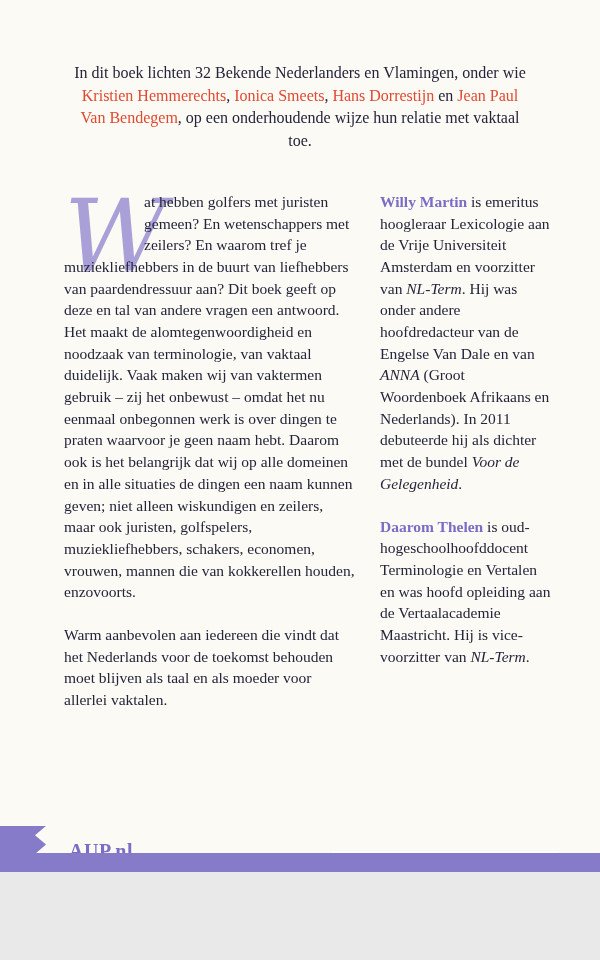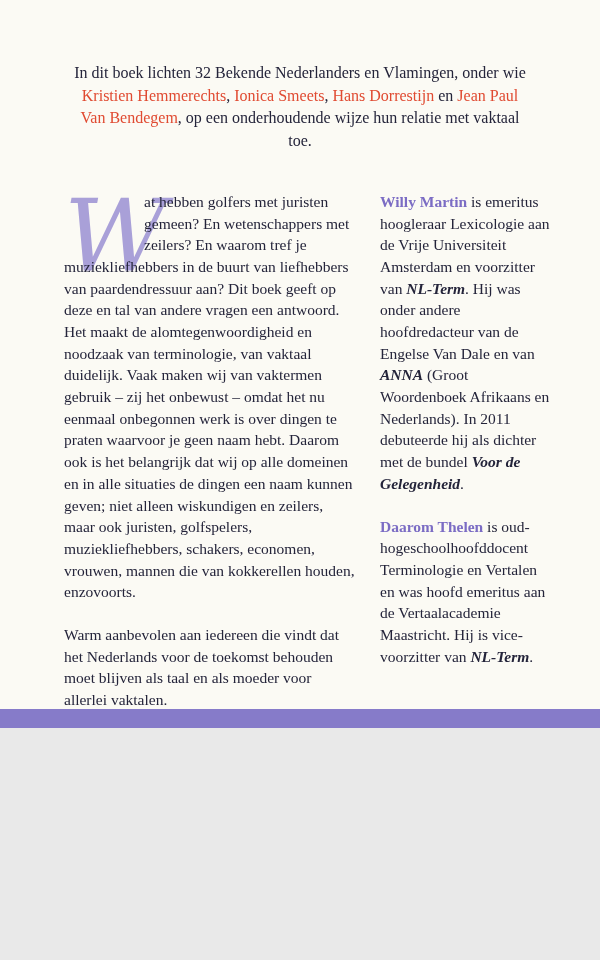--- a/index.html
+++ b/index.html
@@ -3,21 +3,21 @@
 <meta charset="utf-8">
 <style>
   * { margin:0; padding:0; box-sizing:border-box; }
   html, body { width:600px; height:960px; }
   body {
     font-family:"Liberation Serif","DejaVu Serif",serif;
     background:#e9e9e9;
   }
   .page {
     position:relative;
-    width:600px; height:728px;
+    width:600px; height:872px;
     background:var(--bg,#fbfaf4);
     color:var(--ink,#24243a);
     overflow:hidden;
   }
 
   
   .intro {
     width:452px;
     margin:62px auto 0;
     text-align:center;
@@ -40,21 +40,21 @@
     float:left;
     width:80px; height:64px;
     font-size:100px;
     line-height:90px;
     font-style:italic;
     font-family:"DejaVu Serif","Liberation Serif",serif;
     color:var(--purple_light,#a9a0d8);
   }
 
   .author-name { font-weight:bold; color:var(--purple,#7b6cc4);margin-top:21px; }
-  .ital { font-style:italic;font-weight:bold; }
+  .ital { font-style:italic; }
 
   
   .ribbon { position:absolute; left:0; top:826px; line-height:0; }
   .publisher {
     position:absolute; left:69px; top:840px;
     font-size:20px;
     color:var(--purple,#7b6cc4);
     letter-spacing:0.5px;
     font-weight:bold;
   }
@@ -94,21 +94,21 @@
 
   <div class="columns">
 
     <div class="col-left">
       <p><span class="bigw">W</span><span>at hebben golfers met juristen gemeen? En wetenschappers met zeilers? En waarom tref je muziekliefhebbers in de buurt van liefhebbers van paardendressuur aan? Dit boek geeft op deze en tal van andere vragen een antwoord. Het maakt de alomtegenwoordigheid en noodzaak van terminologie, van vaktaal duidelijk. Vaak maken wij van vaktermen gebruik – zij het onbewust – omdat het nu eenmaal onbegonnen werk is over dingen te praten waarvoor je geen naam hebt. Daarom ook is het belangrijk dat wij op alle domeinen en in alle situaties de dingen een naam kunnen geven; niet alleen wiskundigen en zeilers, maar ook juristen, golfspelers, muziekliefhebbers, schakers, economen, vrouwen, mannen die van kokkerellen houden, enzovoorts.</span></p>
       <p>Warm aanbevolen aan iedereen die vindt dat het Nederlands voor de toekomst behouden moet blijven als taal en als moeder voor allerlei vaktalen.</p>
     </div>
 
     <div class="col-right">
       <p><span class="author-name">Willy Martin</span><span> is emeritus hoogleraar Lexicologie aan de Vrije Universiteit Amsterdam en voorzitter van </span><span class="ital">NL-Term</span><span>. Hij was onder andere hoofdredacteur van de Engelse Van Dale en van </span><span class="ital">ANNA</span><span> (Groot Woordenboek Afrikaans en Nederlands). In 2011 debuteerde hij als dichter met de bundel </span><span class="ital">Voor de Gelegenheid</span><span>.</span></p>
-      <p><span class="author-name">Daarom Thelen</span><span> is oud-hogeschoolhoofddocent Terminologie en Vertalen en was hoofd emeritus aan de Vertaalacademie Maastricht. Hij is vice-voorzitter van </span><span class="ital">NL-Term</span><span>.</span></p>
+      <p><span class="author-name">Daarom Thelen</span><span> is oud-hogeschoolhoofddocent Terminologie en Vertalen en was hoofd opleiding aan de Vertaalacademie Maastricht. Hij is vice-voorzitter van </span><span class="ital">NL-Term</span><span>.</span></p>
     </div>
 
   </div>
 
   <div class="ribbon">
     <svg width="46" height="112" viewBox="0 0 46 112" aria-hidden="true">
       <path d="M0 0 H46 L35 9.3 L46 18.6 L35 28 L46 37.3 L35 46.6 L46 56 L35 65.3 L46 74.6 L35 84 L46 93.3 L35 102.6 L46 112 H0 Z" fill="#867bc9"></path>
     </svg>
   </div>
 

